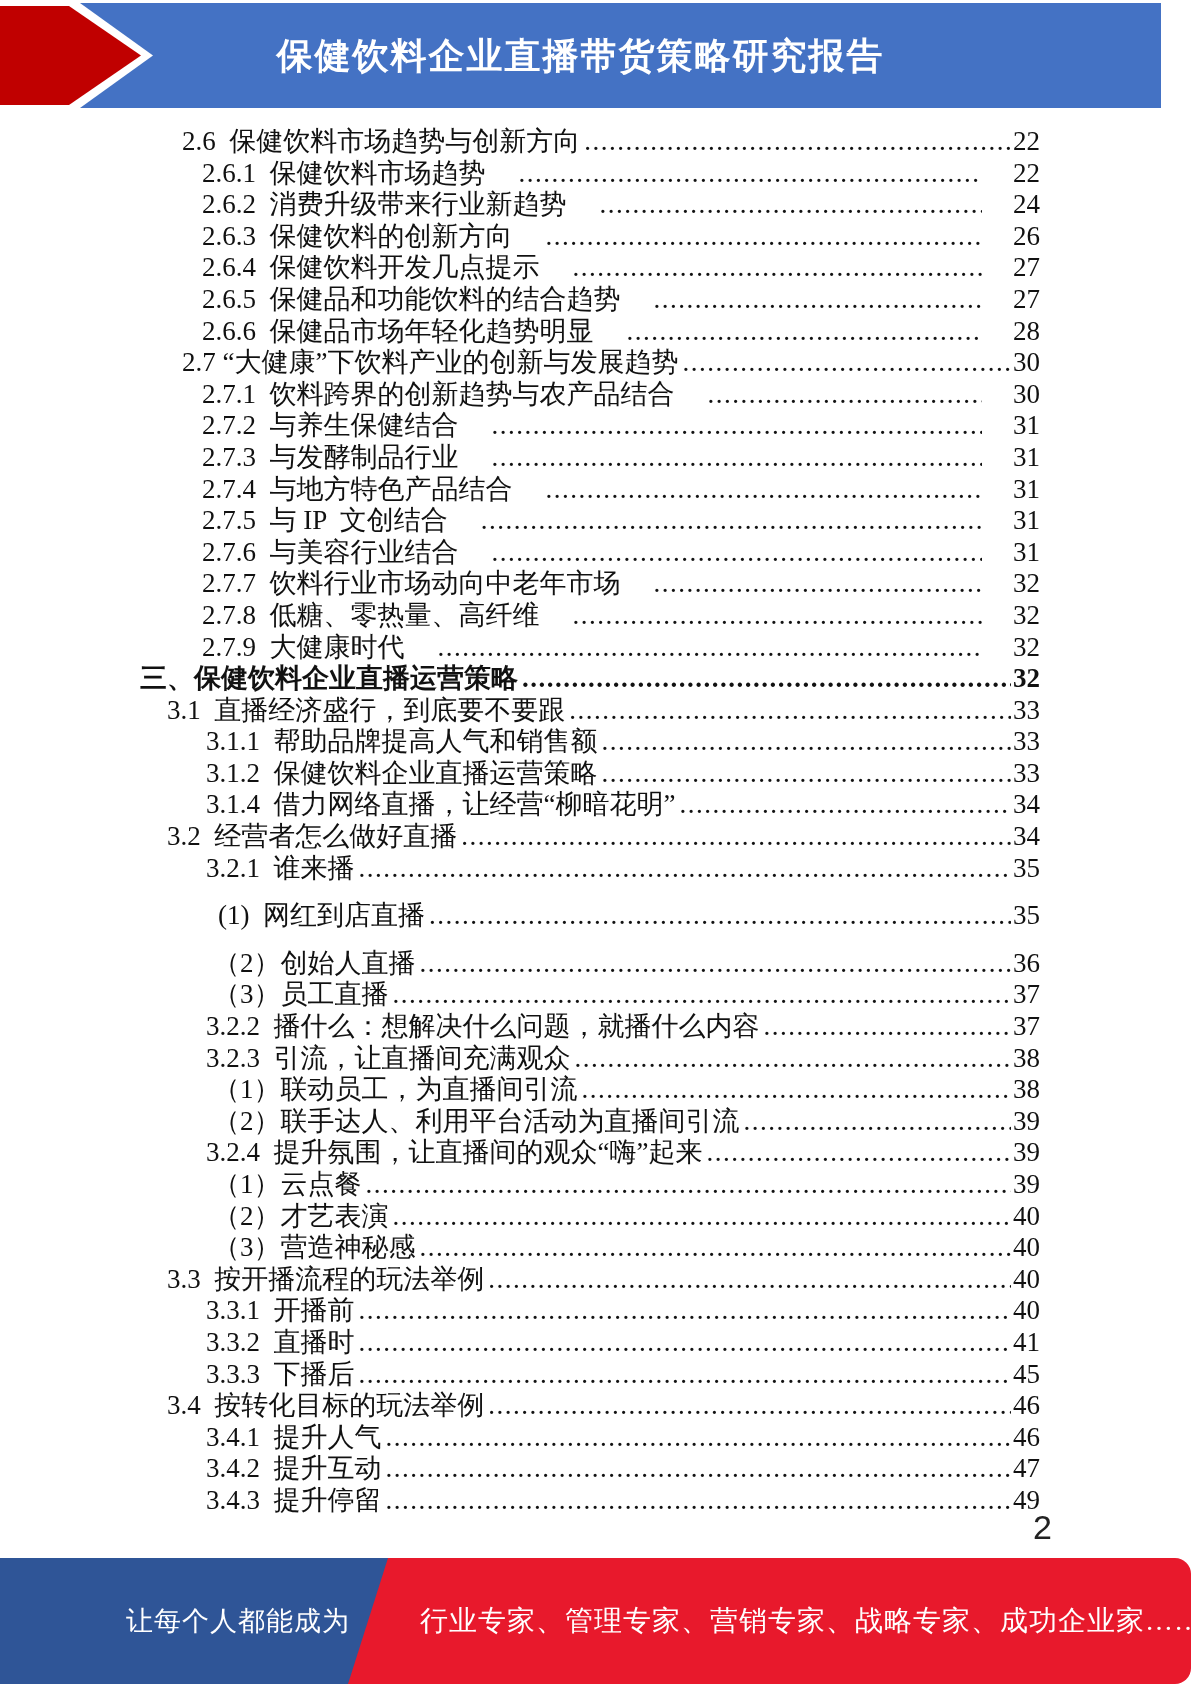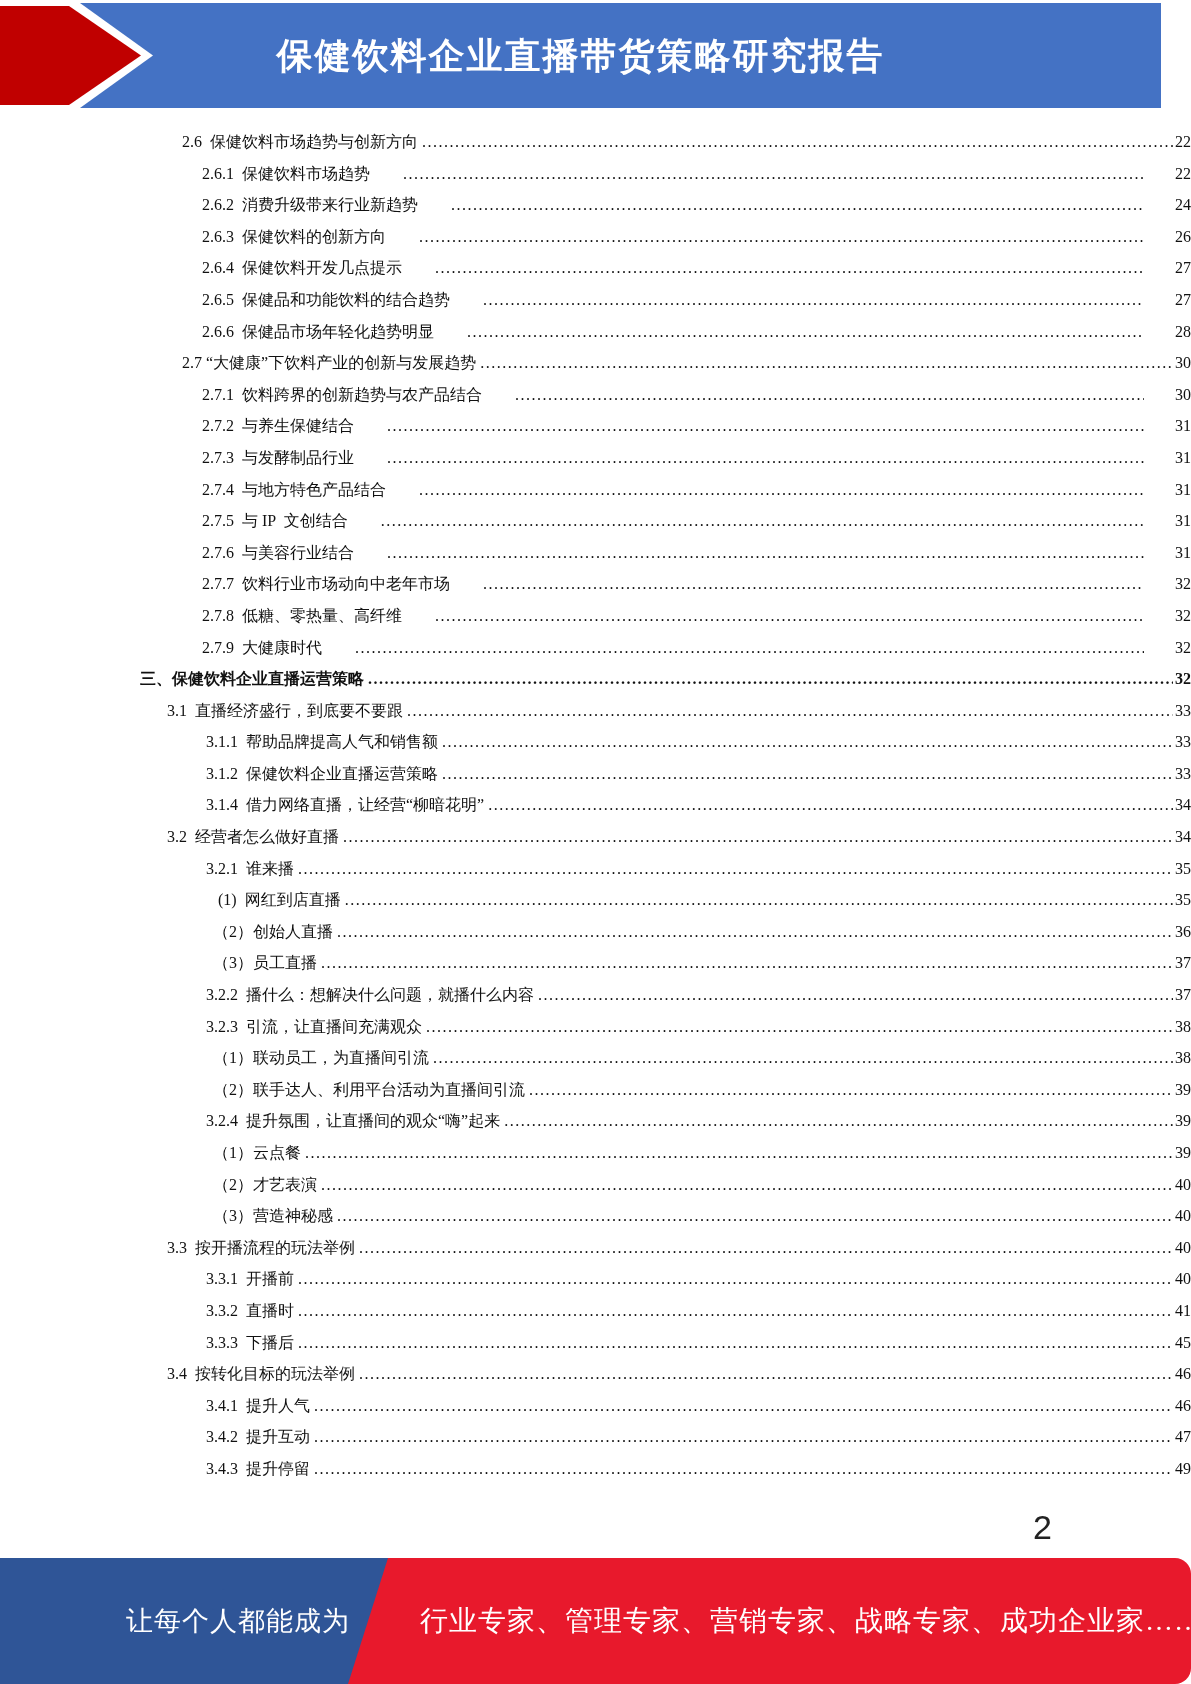--- a/index.html
+++ b/index.html
@@ -17,27 +17,27 @@
   .header-title{
     position:absolute;left:0;right:0;top:0;height:105px;line-height:105px;
     text-align:center;color:var(--title_white,#fff);
     font-family:"Liberation Sans","DejaVu Sans",sans-serif;
     font-weight:bold;font-size:36px;letter-spacing:2px;white-space:nowrap;
   }
 
   
   .toc{
     position:absolute;left:0;top:126px;width:1191px;box-sizing:border-box;
-    font-size:16px;
+    padding-right:151px;font-size:27px;
   }
   .toc-row{
     display:flex;align-items:baseline;height:31.6px;line-height:31.6px;
     white-space:pre;
   }
-  .toc-row.gap-before{justify-content:flex-end;}
+  .toc-row.gap-before{margin-top:16px;justify-content:flex-end;}
   .toc-label{flex:0 0 auto;}
   .toc-dots{flex:1 1 auto;overflow:hidden;margin:0 2px 0 4px;}
   .toc-dots::after{
     content:"....................................................................................................................................................................................................................................................................";
     letter-spacing:1.5px;
   }
   .toc-page{flex:0 0 auto;}
   
   .part  {padding-left:140px;font-weight:bold;font-family:Liberation Serif, serif;}
   .l2a   {padding-left:182px;}

